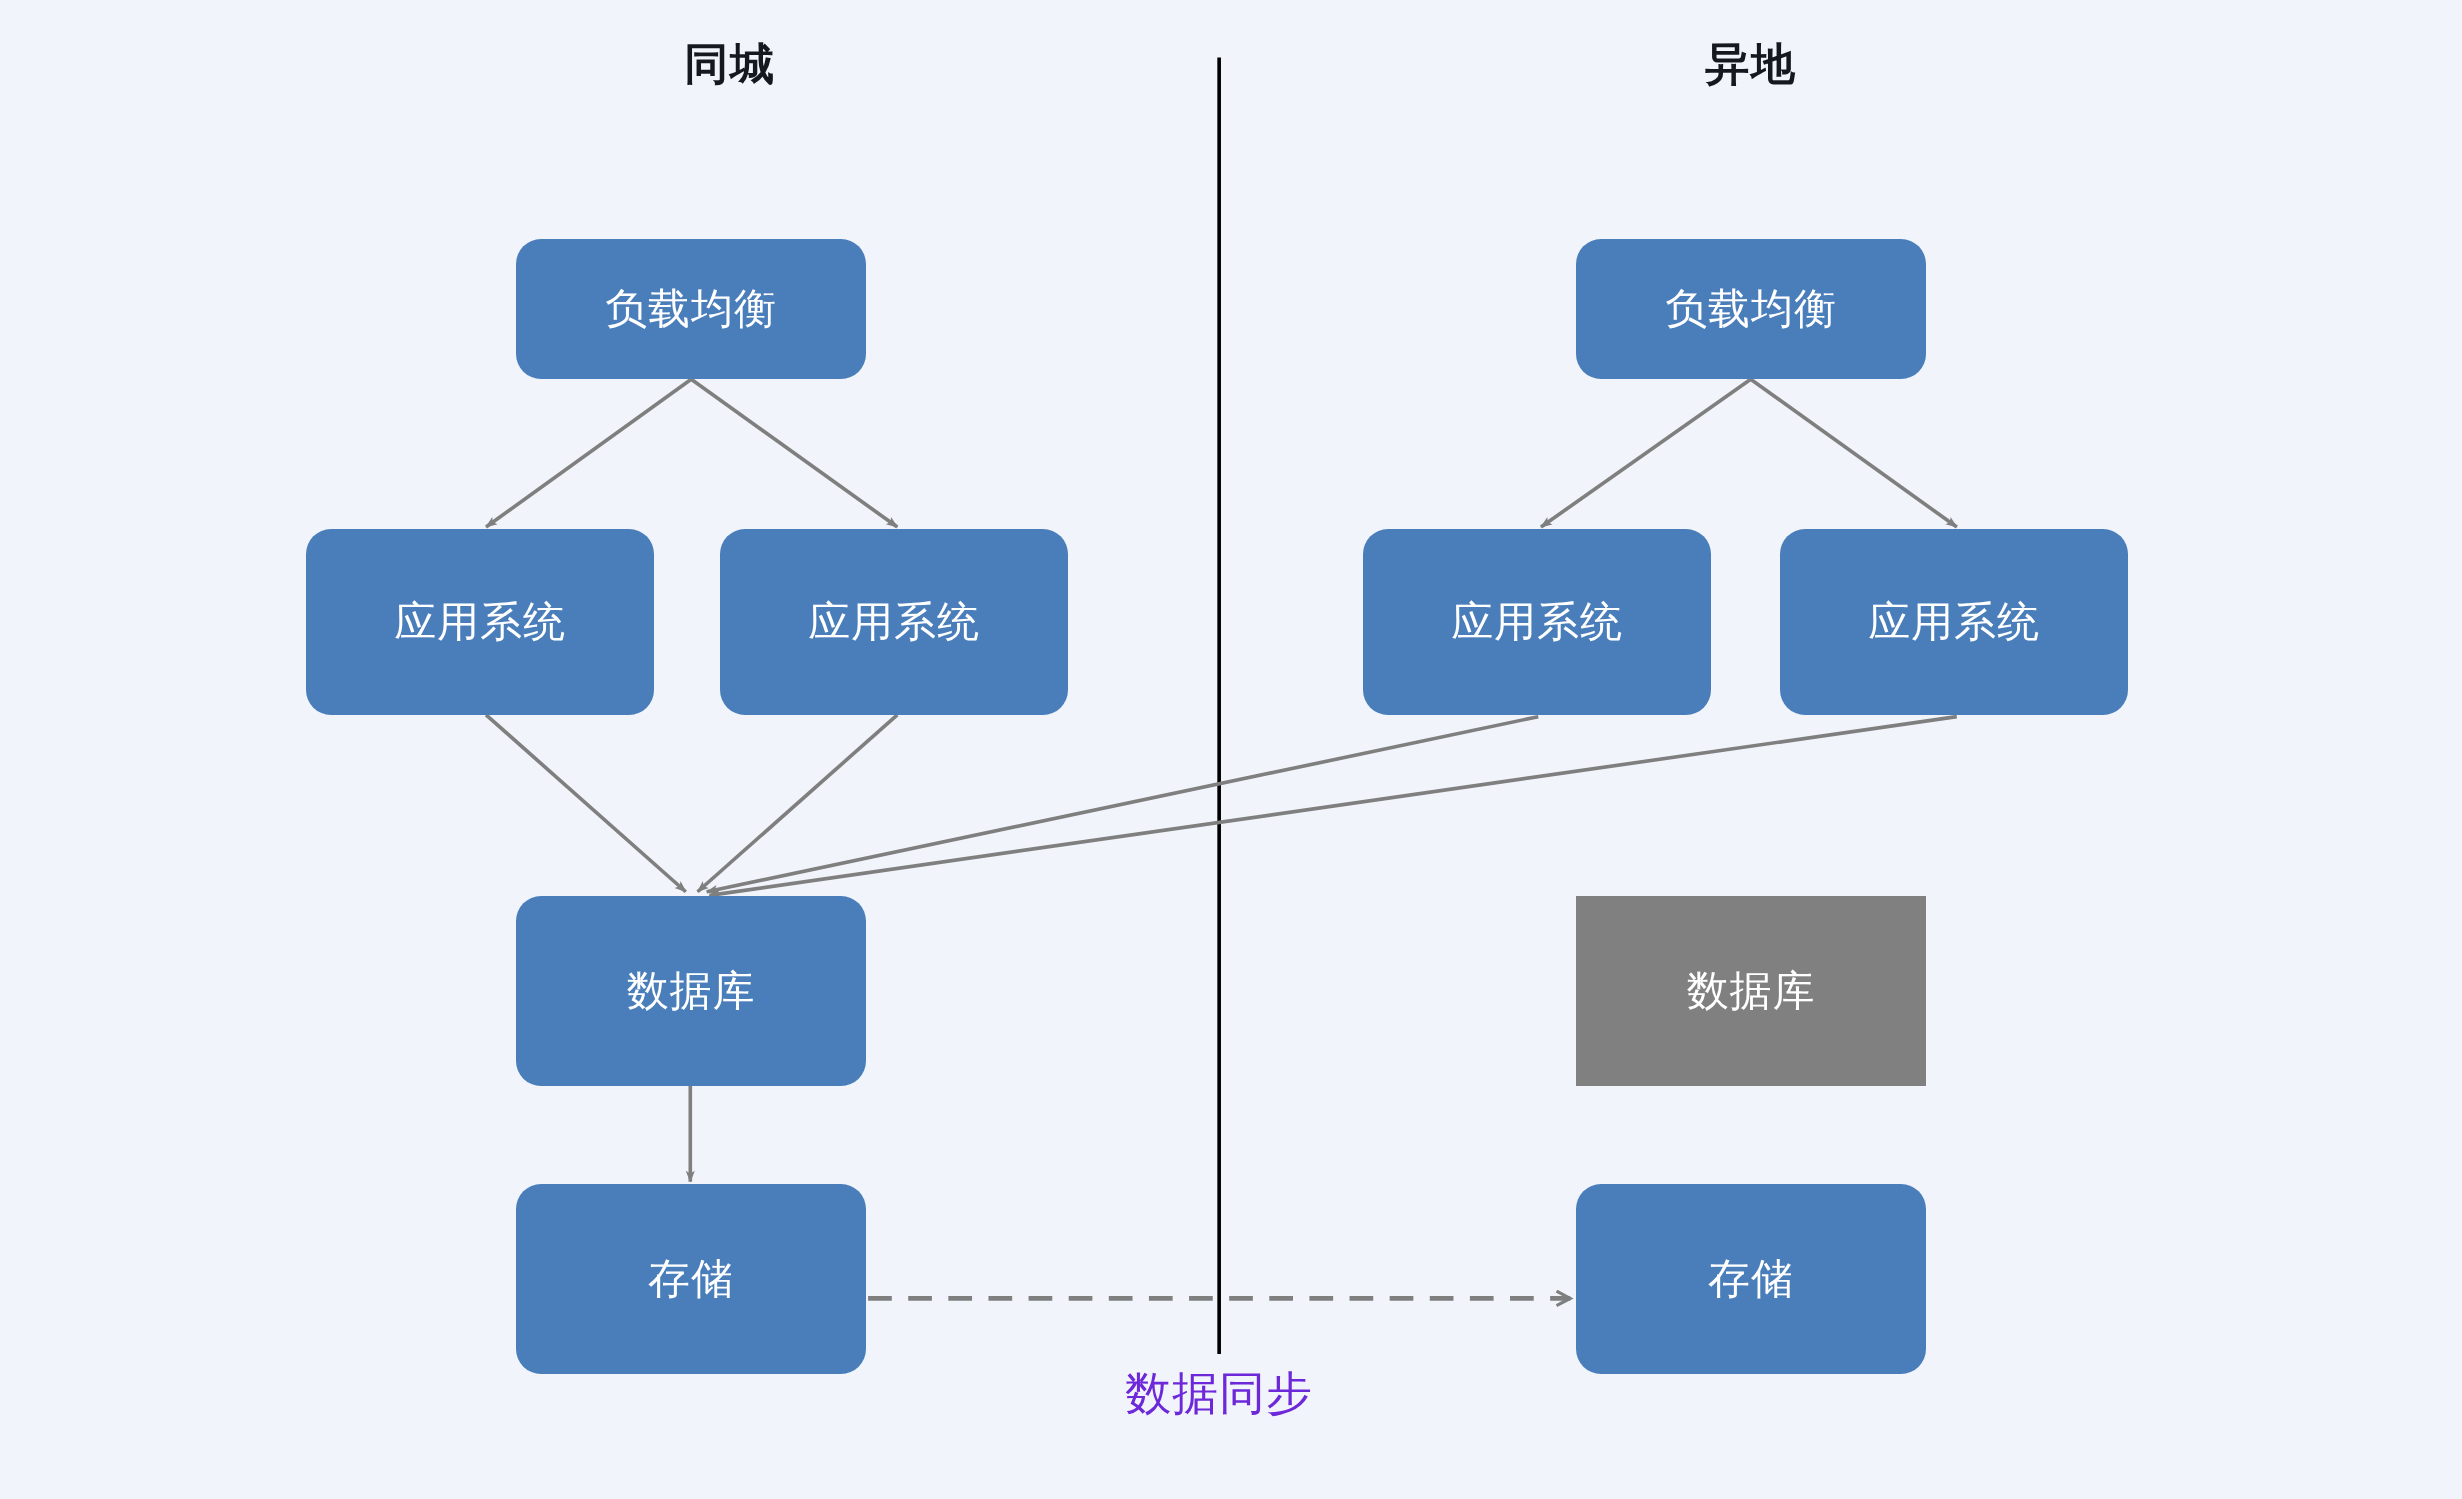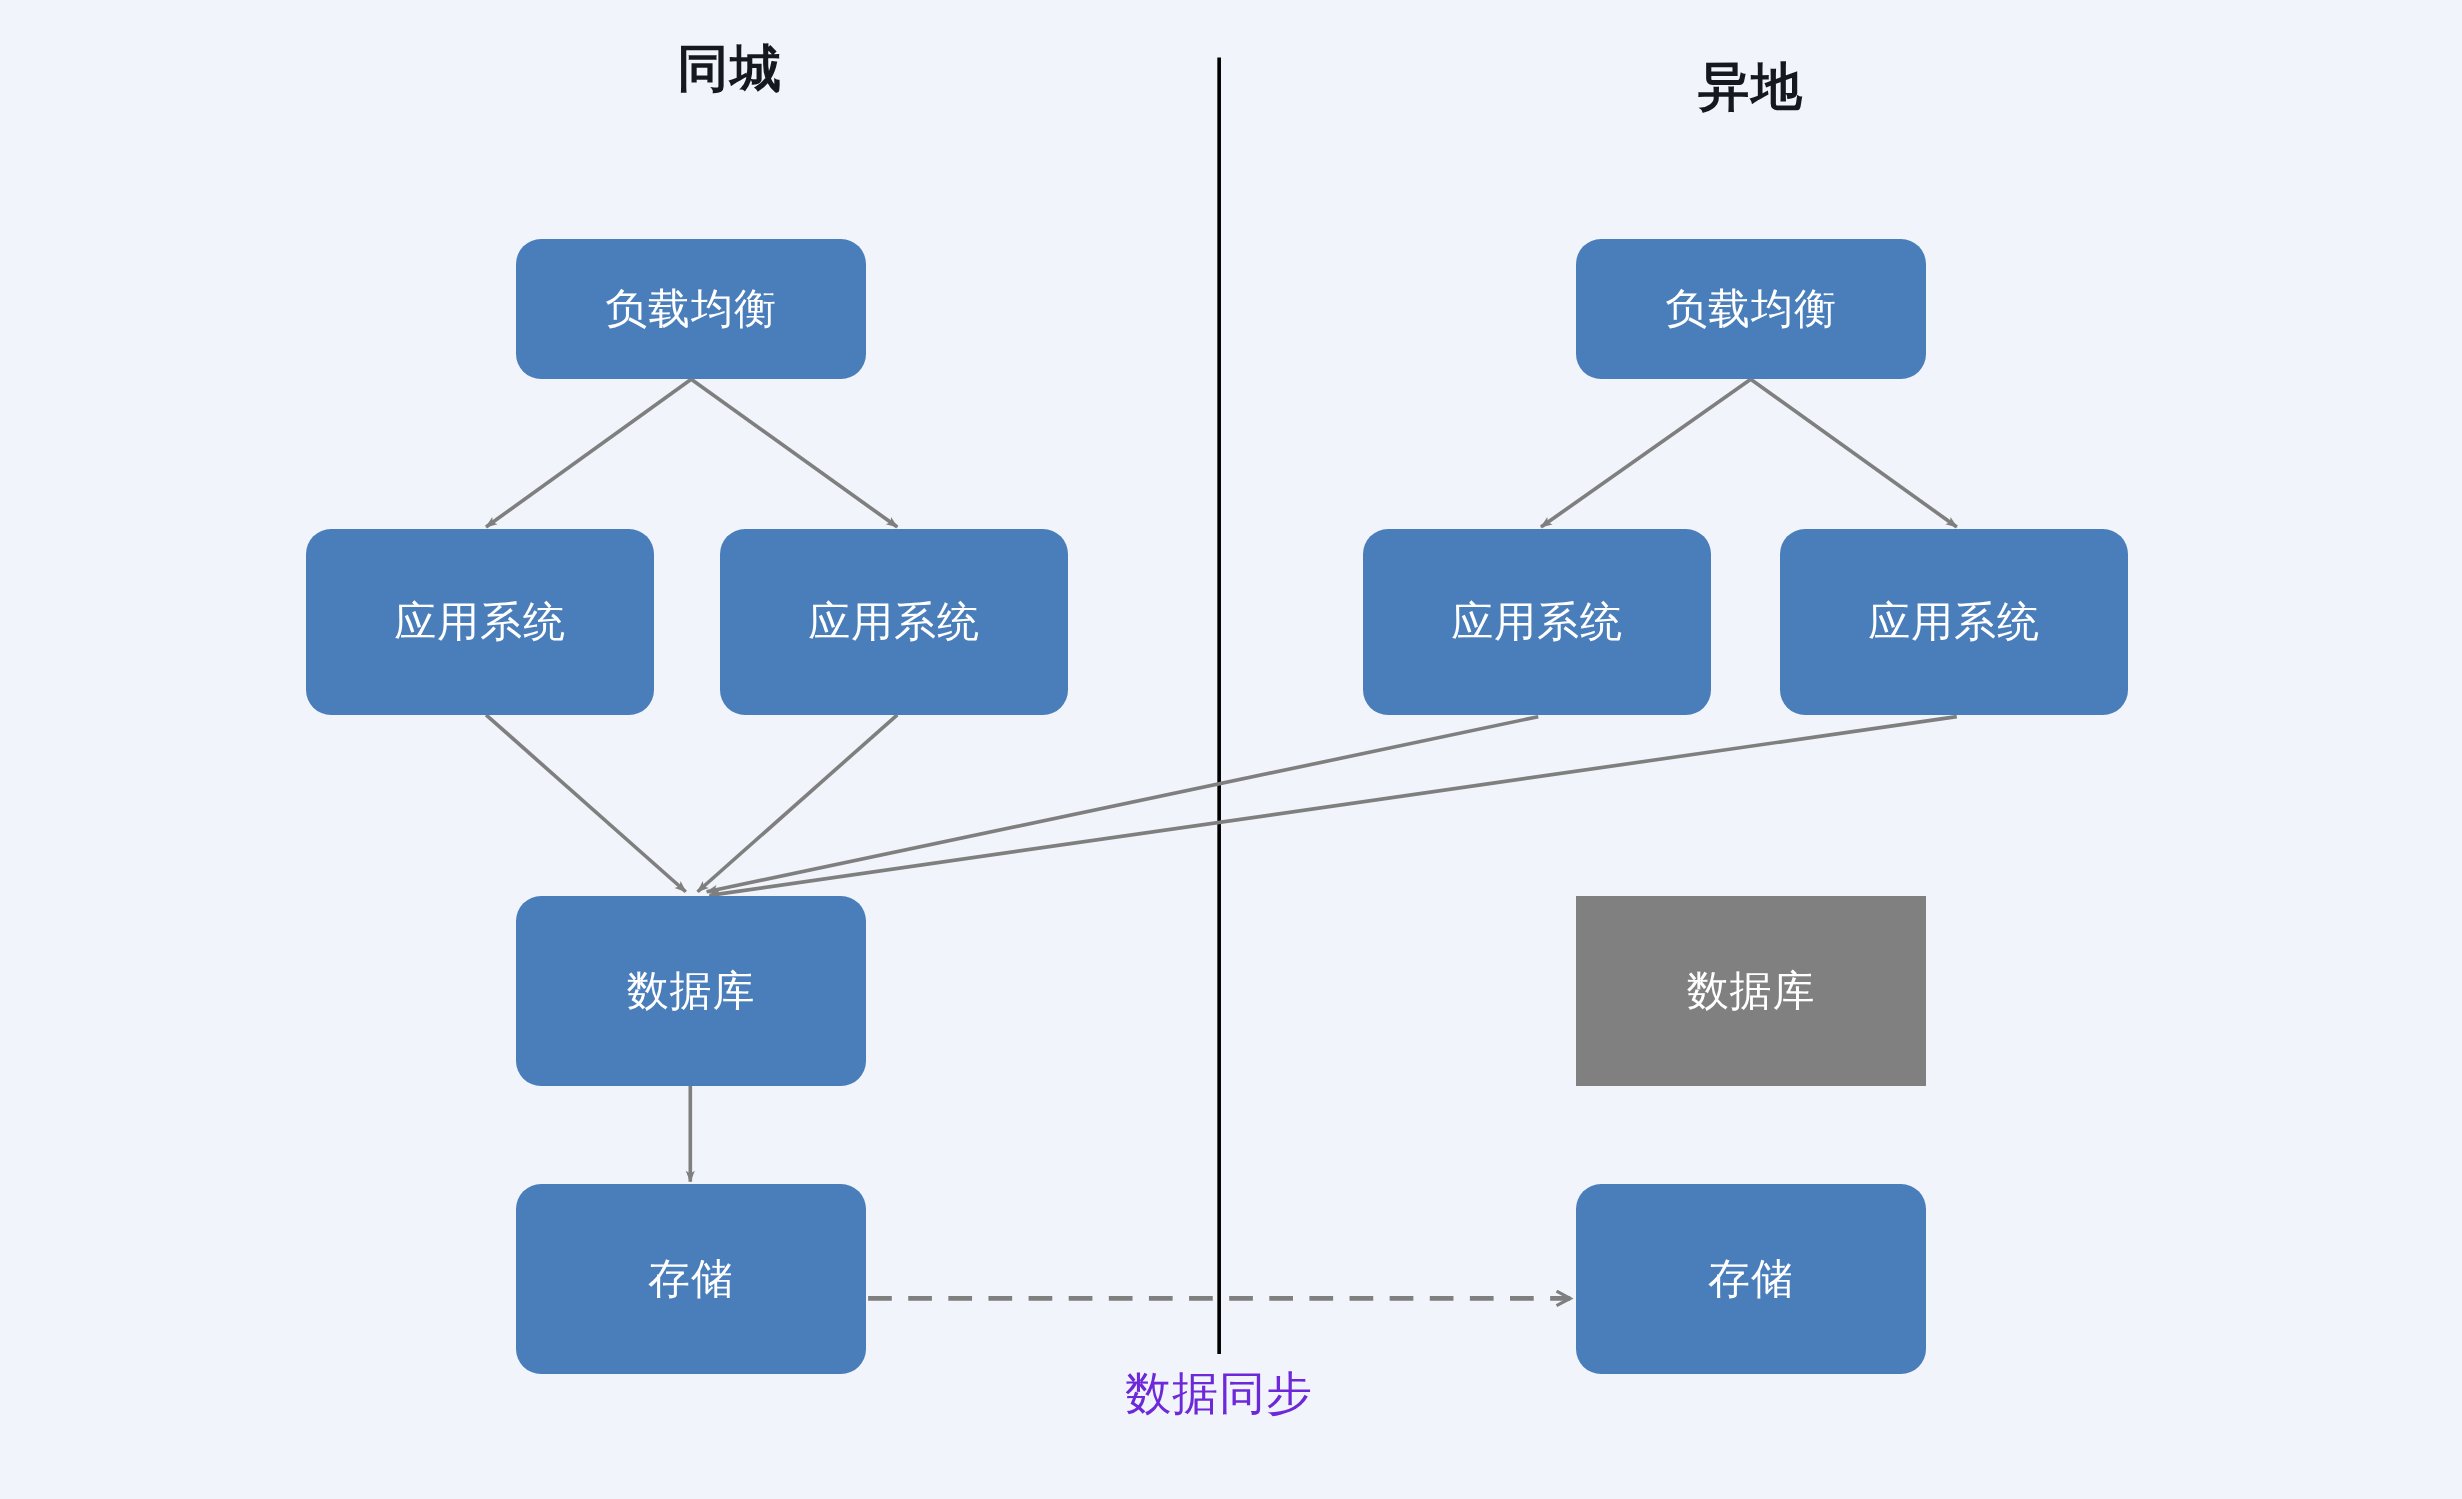--- a/index.html
+++ b/index.html
@@ -19,21 +19,21 @@
   }
   #diagram-svg {
     position: absolute;
     left: 0;
     top: 0;
     width: 2462px;
     height: 1499px;
   }
   .zone-title {
     position: absolute;
-    font-size: 51px;
+    font-size: 44px;
     font-weight: bold;
     color: #15181e;
     letter-spacing: 1.8px;
     white-space: nowrap;
     text-align: right;
     transform: translateX(-50%);
   }
   .node {
     position: absolute;
     display: flex;
@@ -83,21 +83,21 @@
     <line x1="1920" y1="416" x2="1690" y2="578" stroke="#7f7f7f" stroke-width="4" marker-end="url(#arrow-filled)"></line>
     <line x1="1920" y1="416" x2="2146" y2="578" stroke="#7f7f7f" stroke-width="4" marker-end="url(#arrow-filled)"></line>
 
     <line x1="1687" y1="786" x2="775" y2="978" stroke="#7f7f7f" stroke-width="4" marker-end="url(#arrow-filled)"></line>
     <line x1="2146" y1="786" x2="778" y2="982" stroke="#7f7f7f" stroke-width="4" marker-end="url(#arrow-filled)"></line>
 
     <line x1="952" y1="1424" x2="1722" y2="1424" stroke="#7f7f7f" stroke-width="5" stroke-dasharray="26 18" marker-end="url(#arrow-open)"></line>
   </svg>
 
   <div class="zone-title" style="left:730px; top:35px;">同城</div>
-  <div class="zone-title" style="left:1751px; top:35px;margin-top:18px;">异地</div>
+  <div class="zone-title" style="left:1751px; top:35px;">异地</div>
 
   <div class="node primary" style="left:516px; top:239px; width:350px; height:140px;">负载均衡</div>
 
   <div class="node primary" style="left:306px; top:529px; width:348px; height:186px;">应用系统</div>
 
   <div class="node primary" style="left:720px; top:529px; width:348px; height:186px;">应用系统</div>
 
   <div class="node primary" style="left:516px; top:896px; width:350px; height:190px;">数据库</div>
 
   <div class="node primary" style="left:516px; top:1184px; width:350px; height:190px;">存储</div>

